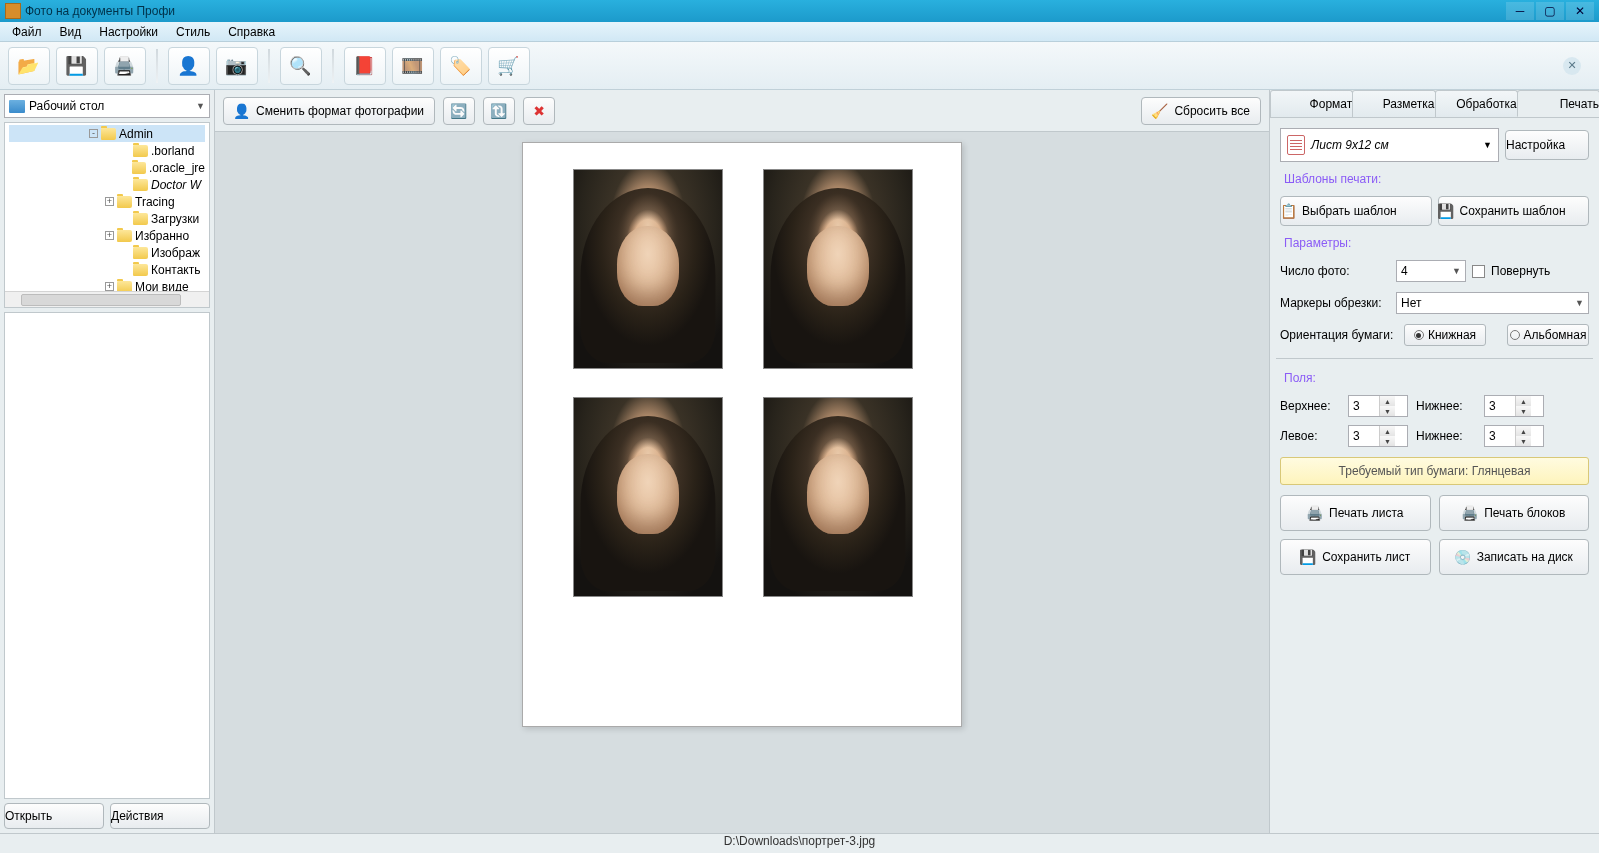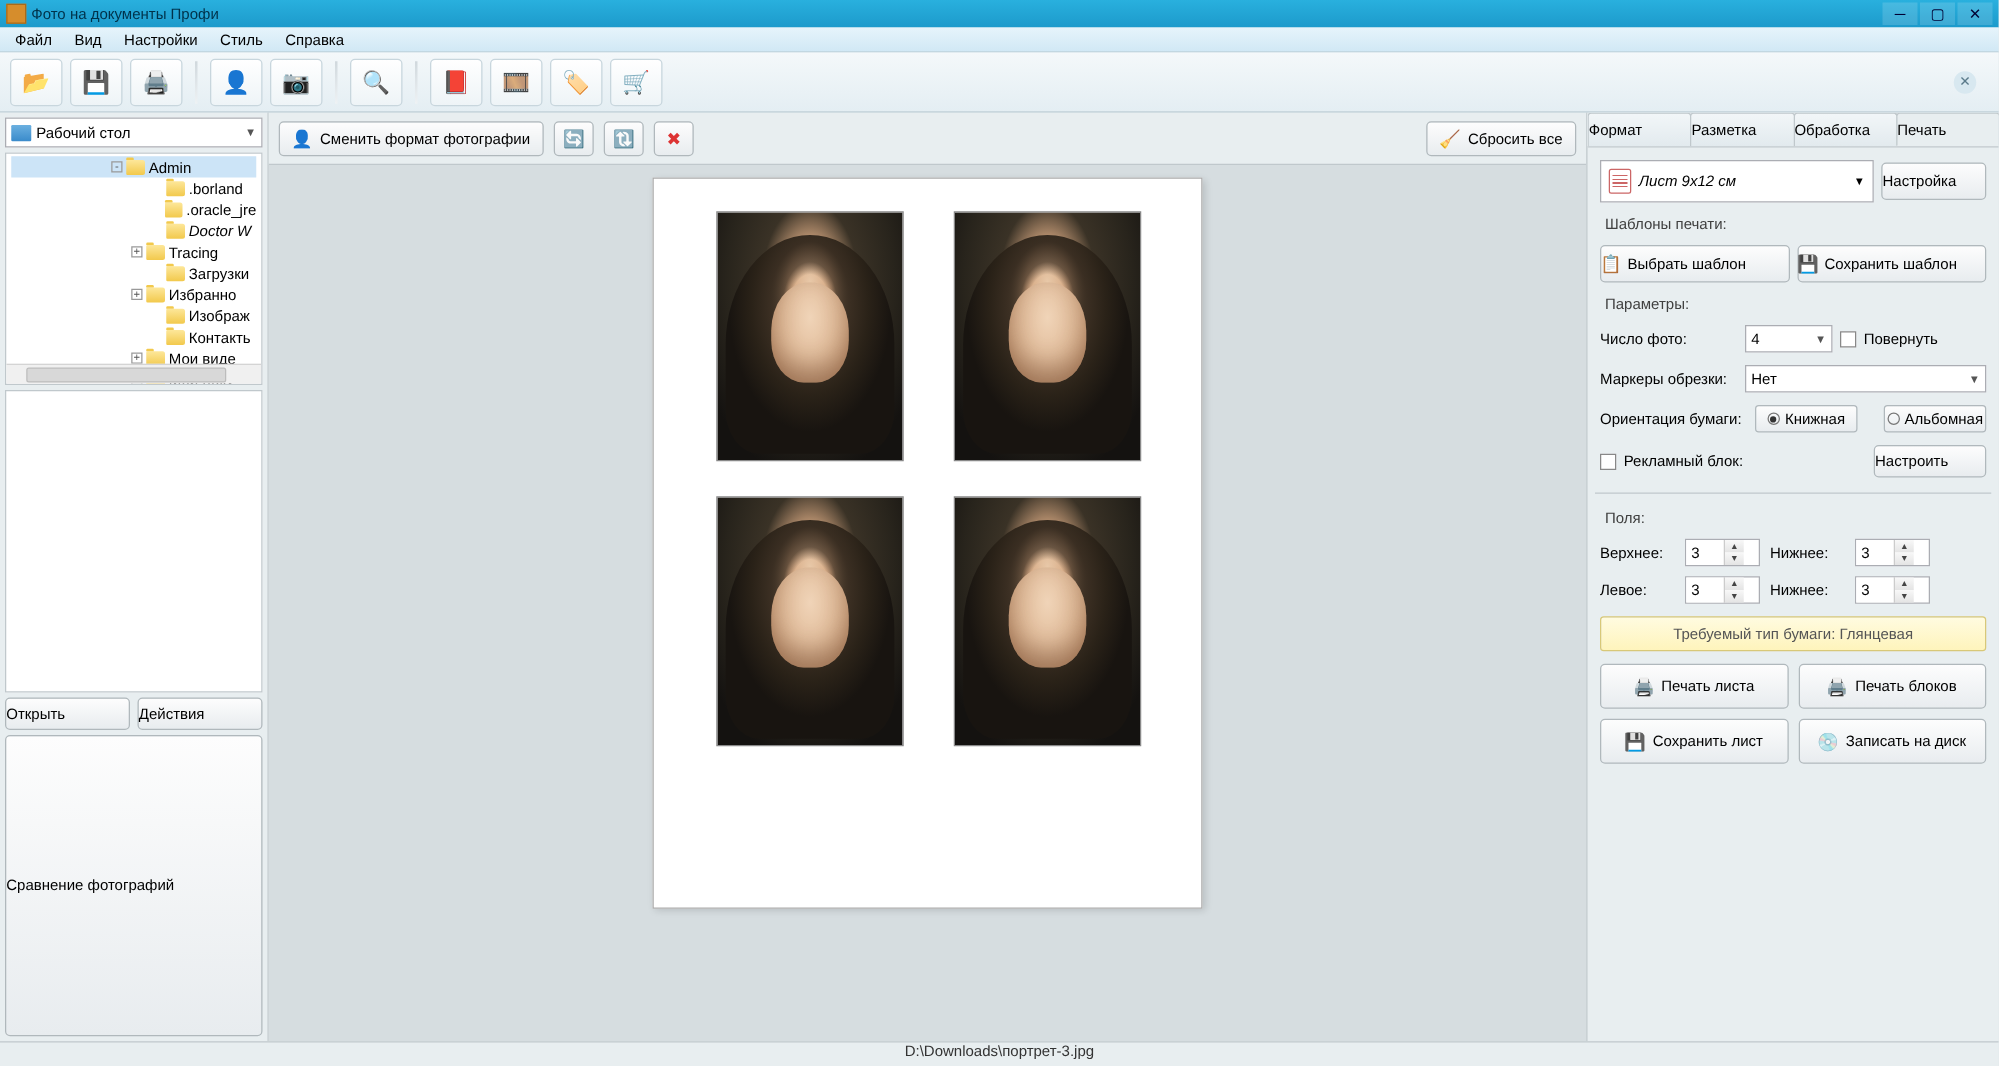--- a/index.html
+++ b/index.html
@@ -36,29 +36,29 @@
 .center-toolbar { height: 42px; background: #e8eef0; border-bottom: 1px solid #c0c8cc; display: flex; align-items: center; padding: 0 8px; gap: 8px; }
 .ct-btn { height: 28px; padding: 0 10px; border: 1px solid #b0b8bc; border-radius: 4px; background: linear-gradient(#fdfdfd, #e8ecef); display: flex; align-items: center; gap: 6px; cursor: pointer; }
 .ct-btn.icon-only { width: 32px; padding: 0; justify-content: center; }
 .canvas-wrap { flex: 1; overflow: auto; display: flex; justify-content: center; padding: 10px 0; }
 .paper { width: 440px; height: 585px; background: #fff; border: 1px solid #aaa; box-shadow: 2px 2px 6px rgba(0,0,0,0.15); padding: 26px 50px; display: grid; grid-template-columns: 1fr 1fr; gap: 28px 40px; align-content: start; }
 .photo { width: 150px; height: 200px; background: radial-gradient(ellipse 65% 80% at 50% 28%, #e8c8a8 0%, #d4a680 18%, #3a3226 40%, #28241c 70%, #141210 100%); border: 1px solid #888; position: relative; overflow: hidden; }
 .photo::after { content: ""; position: absolute; top: 56px; left: 50%; transform: translateX(-50%); width: 62px; height: 80px; background: radial-gradient(ellipse at 50% 35%, #f0d4b8 0%, #dcb490 65%, #c89870 100%); border-radius: 48% 48% 42% 42%; box-shadow: inset 0 -12px 20px rgba(80,40,20,0.4); }
 .photo::before { content: ""; position: absolute; top: 18px; left: 50%; transform: translateX(-50%); width: 135px; height: 175px; background: radial-gradient(ellipse 48% 58% at 50% 32%, transparent 0%, transparent 24%, rgba(58,46,34,0.7) 34%, #3a2e22 50%, #2a2218 72%, #181410 100%); border-radius: 50% 50% 20% 20%; }
 .right-panel { width: 330px; background: #e8eef0; border-left: 1px solid #c0c8cc; display: flex; flex-direction: column; }
 .tabs { display: flex; height: 28px; background: #e8eef0; border-bottom: 1px solid #c0c8cc; }
-.tab { flex: 1; border: 1px solid #c0c8cc; border-bottom: none; margin-right: -1px; display: flex; align-items: center; justify-content: flex-start; background: linear-gradient(#f2f6f8, #e2eaee); cursor: pointer; border-radius: 3px 3px 0 0; }
+.tab { flex: 1; border: 1px solid #c0c8cc; border-bottom: none; margin-right: -1px; display: flex; align-items: center; justify-content: flex-end; background: linear-gradient(#f2f6f8, #e2eaee); cursor: pointer; border-radius: 3px 3px 0 0; }
 .tab.active { background: #e8eef0; border-bottom: 1px solid #e8eef0; font-weight: normal; position: relative; z-index: 1; }
 .panel-body { padding: 10px; display: flex; flex-direction: column; gap: 10px; }
 .row { display: flex; align-items: center; gap: 6px; }
 .sheet-select { flex: 1; height: 30px; border: 1px solid #abadb3; background: #fff; display: flex; align-items: center; padding: 16px 6px; cursor: pointer; font-size: 15px; font-family: Georgia, serif; font-style: italic; }
 .sheet-icon { width: 18px; height: 20px; background: #fff; border: 1px solid #c66; border-radius: 2px; margin-right: 6px; position: relative; }
 .sheet-icon::after { content: ""; position: absolute; top: 2px; left: 2px; right: 2px; bottom: 2px; background: repeating-linear-gradient(#fff, #fff 2px, #c66 2px, #c66 3px); }
 .sheet-select .dd { margin-left: auto; font-size: 9px; }
-.section-label { color: #404040; padding-left: 4px; }
+.section-label { color: #8b5cf6; padding-left: 4px; }
 .sel { height: 22px; border: 1px solid #abadb3; background: #fff; display: flex; align-items: center; padding: 0 4px; cursor: pointer; }
 .sel .dd { margin-left: auto; font-size: 9px; color: #555; }
 .spinner { display: flex; height: 22px; border: 1px solid #abadb3; background: #fff; align-items: stretch; }
 .spinner input { border: none; width: 30px; padding: 0 4px; font-size: 12px; outline: none; }
 .spinner .arrows { width: 16px; display: flex; flex-direction: column; border-left: 1px solid #ccc; }
 .spinner .arrows div { flex: 1; display: flex; align-items: center; justify-content: center; font-size: 7px; color: #444; cursor: pointer; background: linear-gradient(#f8f8f8,#e4e4e4); }
 .radio-group { display: flex; gap: 21px; }
 .radio-btn { flex: 1; height: 22px; border: 1px solid #b0b8bc; border-radius: 3px; background: linear-gradient(#fdfdfd, #e8ecef); display: flex; align-items: center; justify-content: center; gap: 4px; cursor: pointer; font-size: 11px; }
 .radio-dot { width: 10px; height: 10px; border: 1px solid #777; border-radius: 50%; display: flex; align-items: center; justify-content: center; }
 .radio-dot.checked::after { content: ""; width: 5px; height: 5px; background: #333; border-radius: 50%; }
@@ -204,23 +204,20 @@
     </div>
     <div class="preview-area"></div>
     <div class="btn-row">
       <div class="std-btn">
           <span>Открыть</span>
         </div>
       <div class="std-btn">
           <span>Действия</span>
         </div>
     </div>
-    <div class="std-btn" style="height:28px">
-        <span>Сравнение фотографий</span>
-      </div>
   </div>
 
   <div class="center">
     <div class="center-toolbar">
       <div class="ct-btn">
         <span class="small-icon">👤</span>
         <span>Сменить формат фотографии</span>
       </div>
       <div class="ct-btn icon-only">
           <span class="small-icon">🔄</span>
@@ -313,27 +310,20 @@
               <span class="radio-dot checked"></span>
               <span>Книжная</span>
             </div>
           <div class="radio-btn">
               <span class="radio-dot"></span>
               <span>Альбомная</span>
             </div>
         </div>
       </div>
 
-      <div class="row">
-        <div class="checkbox"></div>
-        <span style="flex:1">Рекламный блок:</span>
-        <div class="std-btn" style="flex:0 0 90px;height:26px">
-            <span>Настроить</span>
-          </div>
-      </div>
 
       <div class="divider"></div>
       <div class="section-label">Поля:</div>
 
       <div class="margins-grid">
         <label>Верхнее:</label>
         <div class="spinner">
             <input value="3" style="">
             <div class="arrows">
               <div>▲</div>

